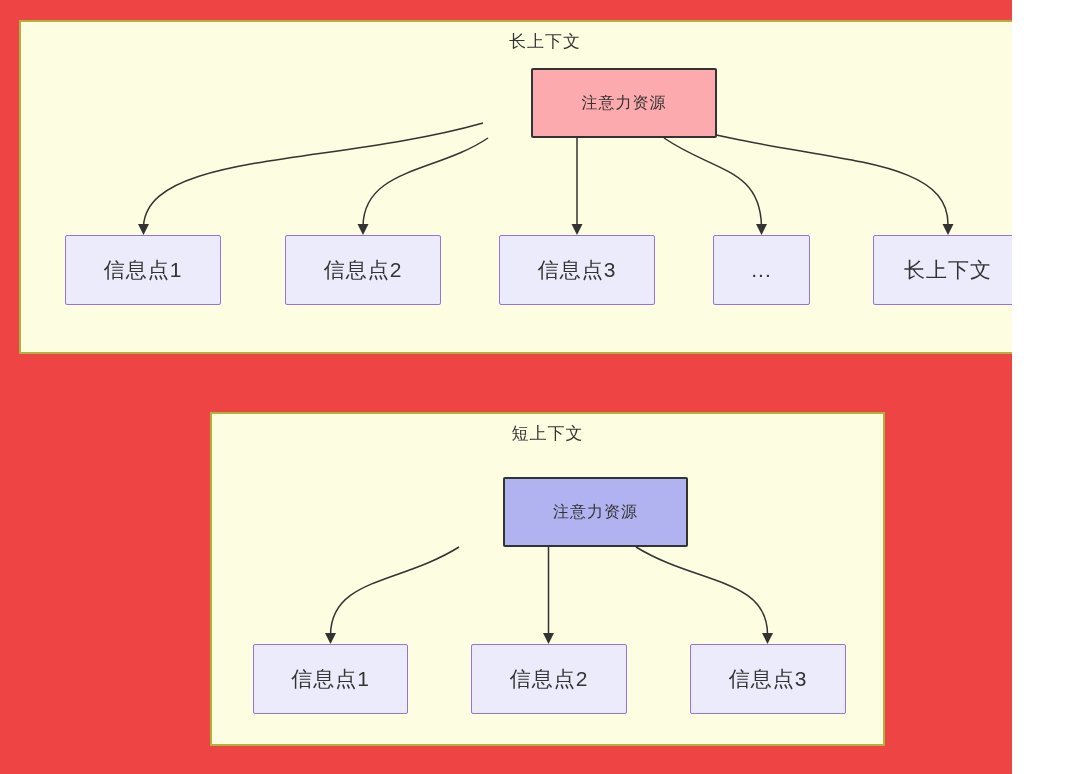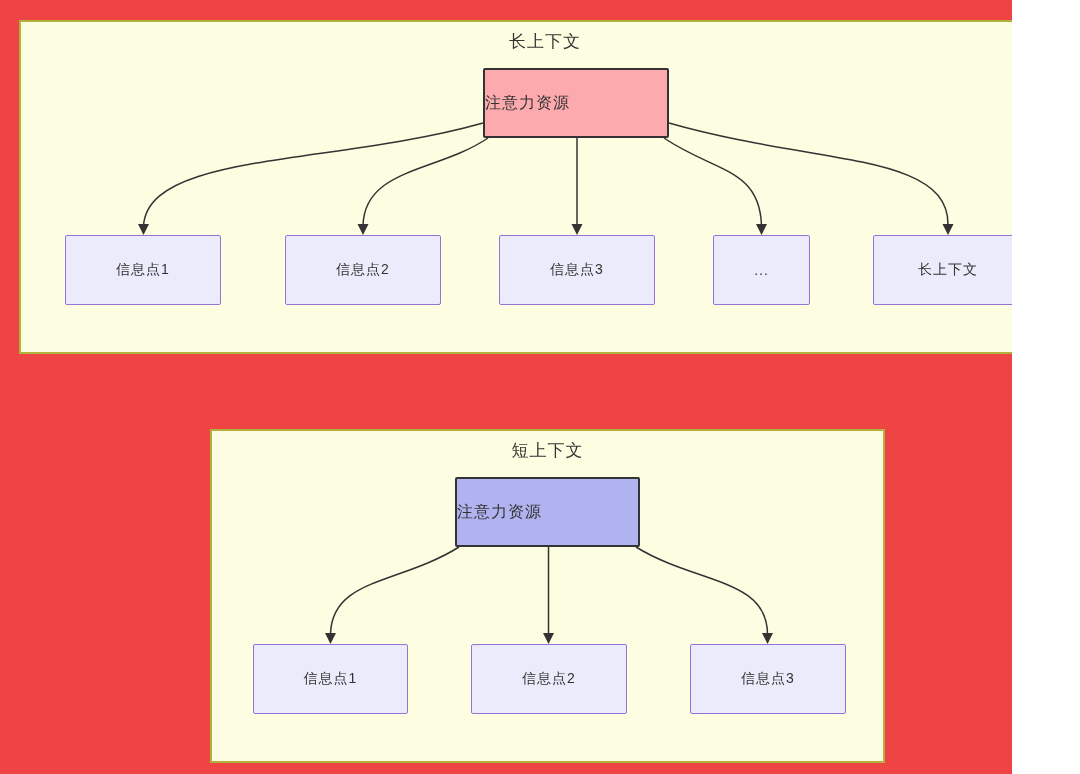--- a/index.html
+++ b/index.html
@@ -26,38 +26,40 @@
     text-align: center;
     font-size: 17px;
     color: #333333;
     letter-spacing: 1px;
   }
   .attn {
     position: absolute;
     box-sizing: border-box;
     display: flex;
     align-items: center;
+    justify-content: center;
     border: 2px solid #333333;
     border-radius: 2px;
     font-size: 16px;
     color: #333333;
     letter-spacing: 1px;
+    margin-left: 48px;
   }
   .attn-pink   { background: #fcaaad; }
   .attn-purple { background: #b1b3f1; }
   .node {
     position: absolute;
     box-sizing: border-box;
     display: flex;
     align-items: center;
     justify-content: center;
     background: #ebebfb;
     border: 1.5px solid #9673d6;
     border-radius: 2px;
-    font-size: 14px;
+    font-size: 21px;
     color: #333333;
     letter-spacing: 1px;
   }
   .arrows {
     position: absolute;
     left: 0; top: 0;
     width: 1080px;
     height: 774px;
     pointer-events: none;
   }
@@ -66,21 +68,21 @@
 </style>
 </head>
 <body>
 
 <div class="canvas">
 
   <div class="group" style="left:19px; top:20px; width:1052px; height:334px;">
     <div class="group-title">长上下文</div>
   </div>
 
-  <div class="group" style="left:210px; top:429px; width:675px; height:334px;text-decoration:underline;">
+  <div class="group" style="left:210px; top:412px; width:675px; height:334px;text-decoration:underline;">
     <div class="group-title">短上下文</div>
   </div>
 
   <svg class="arrows" viewBox="0 0 1080 774">
 
     <path class="edge" d="M 483 123 C 335 165, 148 152, 143.5 226"></path>
     <polygon class="head" points="138,224 149,224 143.5,235"></polygon>
 
     <path class="edge" d="M 488 138 C 438 172, 364 168, 363 226"></path>
     <polygon class="head" points="357.5,224 368.5,224 363,235"></polygon>

